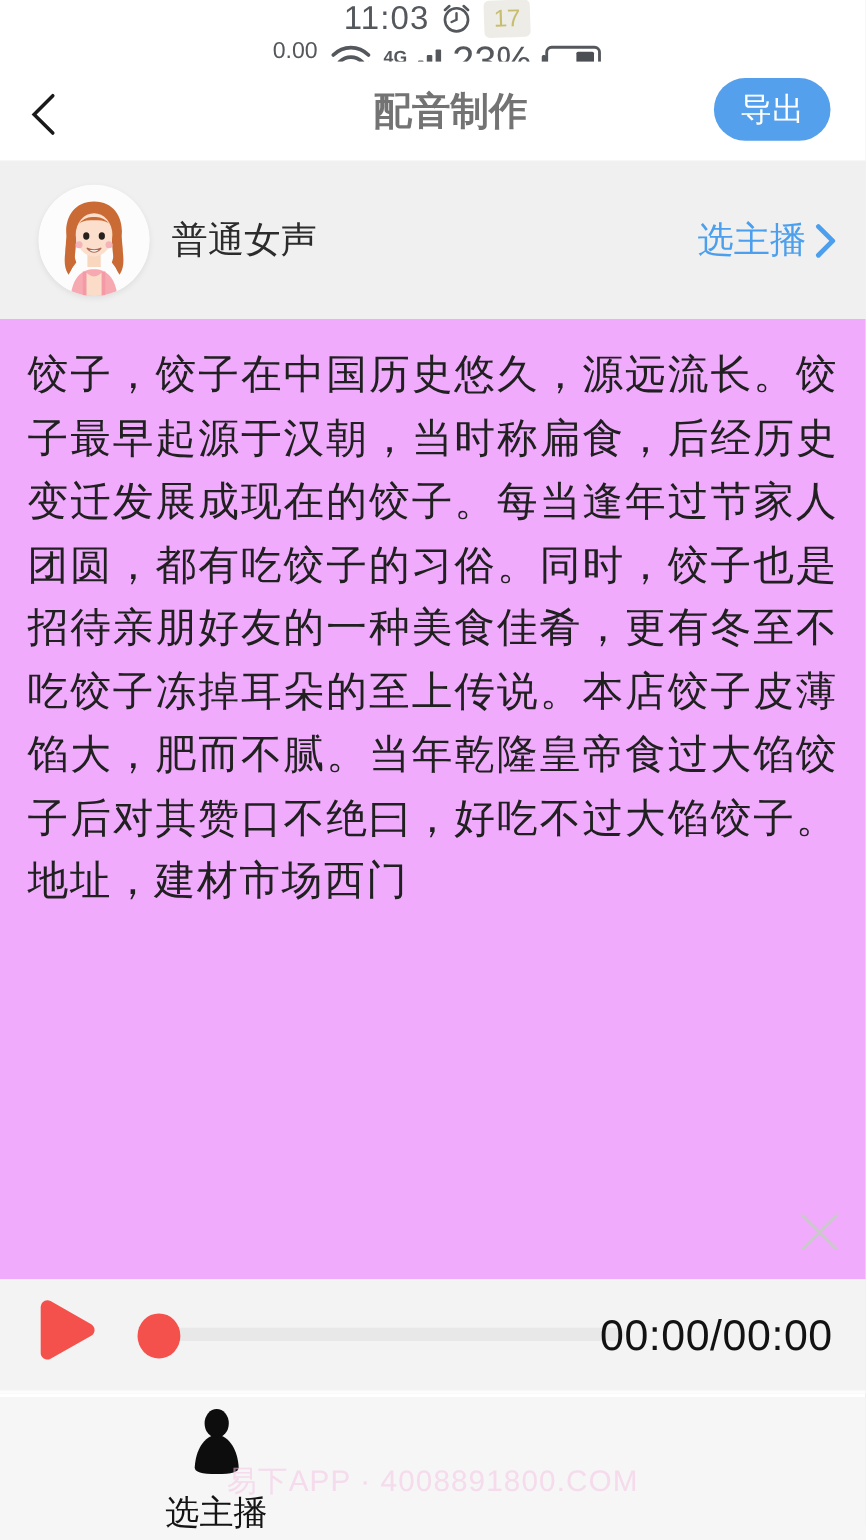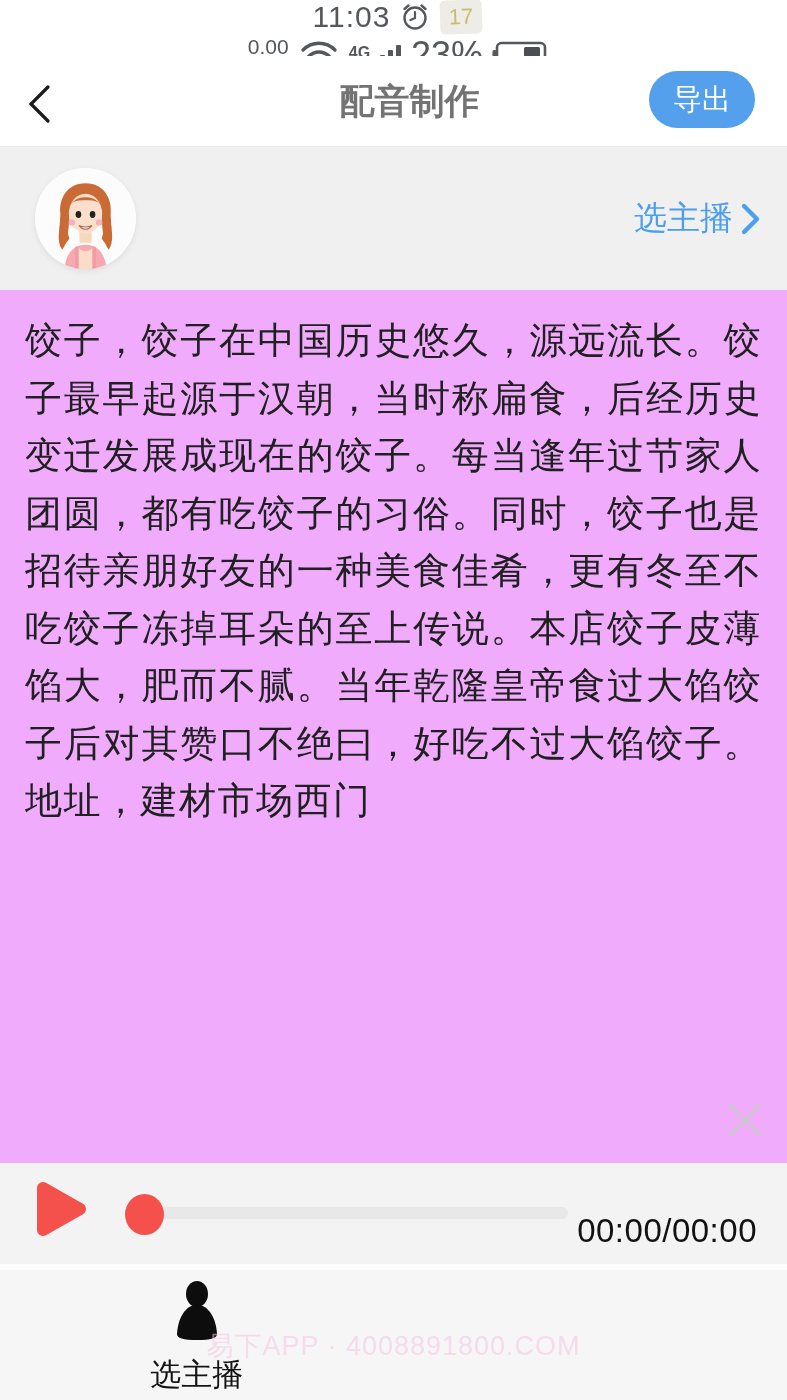--- a/index.html
+++ b/index.html
@@ -78,22 +78,22 @@
   .slider { position:absolute; left:125px; top:0; width:460px; height:104px; }
   .slider-track {
     position:absolute; left:19px; top:44px; width:424px; height:12px;
     background:#e8e8e8; border-radius:7px;
   }
   .slider-thumb {
     position:absolute; left:0; top:31px; width:39px; height:41px;
     background:#f4514c; border-radius:50%;
   }
   .time-display {
-    position:absolute; right:30px; top:16px; height:104px; display:flex;
-    align-items:center; font-size:33px; color:#121212; letter-spacing:.5px;
+    position:absolute; right:30px; top:0; height:104px; display:flex;
+    align-items:center; font-size:39px; color:#121212; letter-spacing:.5px;
   }
   
   .tab-bar {
     position:absolute; top:1270px; left:0; width:787px; height:130px;
     background:#f6f6f7; display:flex;
   }
   .tab {
     width:50%; display:flex; flex-direction:column; align-items:center;
     justify-content:flex-start; padding-top:10px; gap:8px; cursor:pointer;
   }
@@ -179,20 +179,21 @@
       <path d="M35 36 Q42 28 50 29 Q58 28 65 36 Q60 31 50 32 Q40 31 35 36 Z" fill="#ca6a34"></path>
       <ellipse cx="43" cy="46" rx="2.8" ry="3.4" fill="#27211e"></ellipse>
       <ellipse cx="57" cy="46" rx="2.8" ry="3.4" fill="#27211e"></ellipse>
       <circle cx="36.5" cy="54" r="3.2" fill="#f3b3b9"></circle>
       <circle cx="63.5" cy="54" r="3.2" fill="#f3b3b9"></circle>
       <path d="M43.5 57 Q50 64.5 56.5 57 Q50 60 43.5 57 Z" fill="#ffffff" stroke="#b06a52" stroke-width="1"></path>
       <path d="M26 45 Q22 60 28 78 L34 70 Q30 58 32 46 Z" fill="#ca6a34"></path>
       <path d="M74 45 Q78 60 72 78 L66 70 Q70 58 68 46 Z" fill="#ca6a34"></path>
     </svg>
   </div>
+  <span class="voice-name">普通女声</span>
   <div class="select-anchor">
     <span>选主播</span>
     <span>
       <svg width="22" height="34" viewBox="0 0 22 34">
         <path d="M5 4 L18 17 L5 30" fill="none" stroke="#4b9fed" stroke-width="4.4" stroke-linecap="round" stroke-linejoin="round"></path>
       </svg>
     </span>
   </div>
 </div>
 

